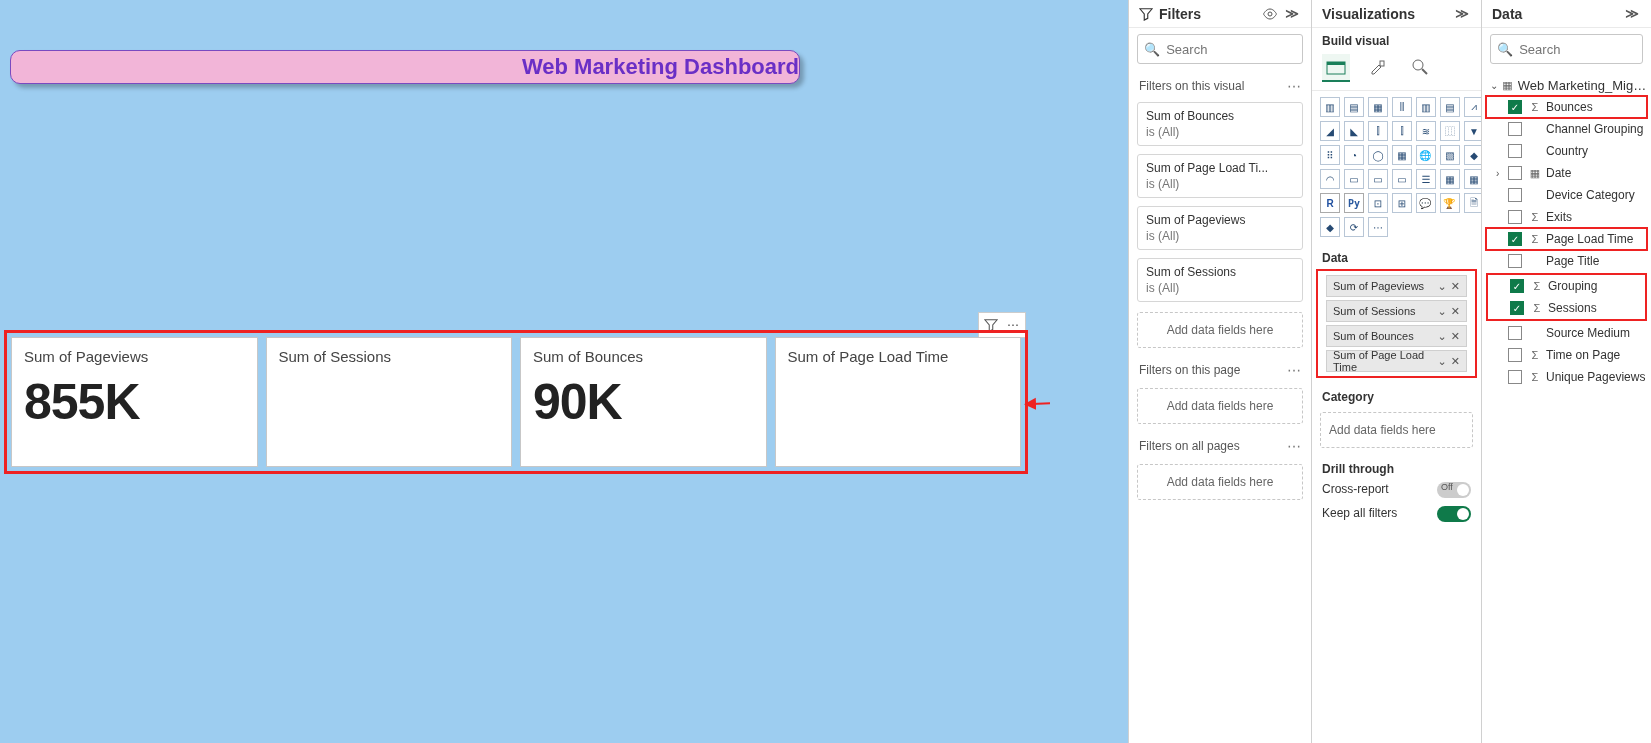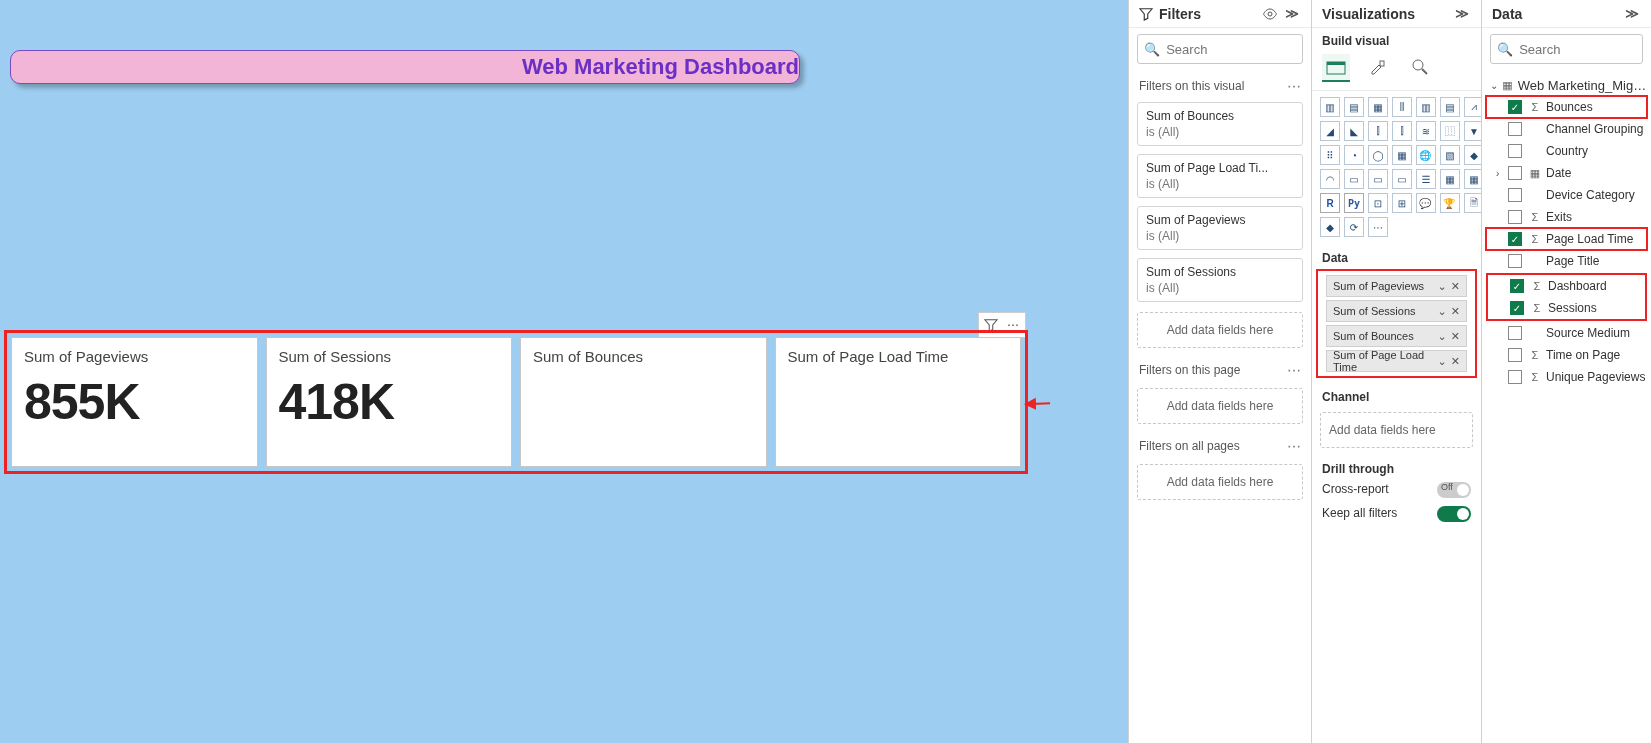--- a/index.html
+++ b/index.html
@@ -128,24 +128,24 @@
       <div class="tbtn">⋯</div>
     </div>
 
     <div class="cards-wrap">
       <div class="card">
         <div class="lbl">Sum of Pageviews</div>
         <div class="val">855K</div>
       </div>
       <div class="card">
         <div class="lbl">Sum of Sessions</div>
-        <div class="val">418K</div>
       </div>
       <div class="card">
         <div class="lbl">Sum of Bounces</div>
+        <div class="val">90K</div>
       </div>
       <div class="card">
         <div class="lbl">Sum of Page Load Time</div>
       </div>
     </div>
 
     <svg class="arrow-svg" width="1050" height="743">
       <defs>
           <marker id="ah" markerWidth="10" markerHeight="10" refX="2" refY="3" orient="auto">
         <path d="M0,0 L6,3 L0,6 z" fill="#e22"></path>
@@ -302,21 +302,21 @@
         <span class="x">✕</span>
       </div>
       <div class="field-pill">
         <span>Sum of Page Load Time</span>
           <span class="spacer"></span>
         <span class="chev">⌄</span>
         <span class="x">✕</span>
       </div>
     </div>
 
-    <div class="viz-section-h">Channel</div>
+    <div class="viz-section-h">Category</div>
     <div class="drop-well" style="text-align:left">Add data fields here</div>
 
     <div class="viz-section-h">Drill through</div>
     <div class="toggle-row">
       <span>Cross-report</span>
         <span class="spacer"></span>
       <div class="tog off">
           <span class="txt">Off</span>
         </div>
     </div>
@@ -384,21 +384,21 @@
           </div>
           <div class="tree-row child">
             <span class="cb"></span>
             <span class="ico"></span>
             <span class="lbl">Page Title</span>
           </div>
           <div class="tree-hl-group" id="grp-a">
             <div class="tree-row child">
               <span class="cb checked">✓</span>
               <span class="ico">Σ</span>
-              <span class="lbl">Dashboard</span>
+              <span class="lbl">Grouping</span>
             </div>
             <div class="tree-row child">
               <span class="cb checked">✓</span>
               <span class="ico">Σ</span>
               <span class="lbl">Sessions</span>
             </div>
           </div>
           <div class="tree-row child">
             <span class="cb"></span>
             <span class="ico"></span>

